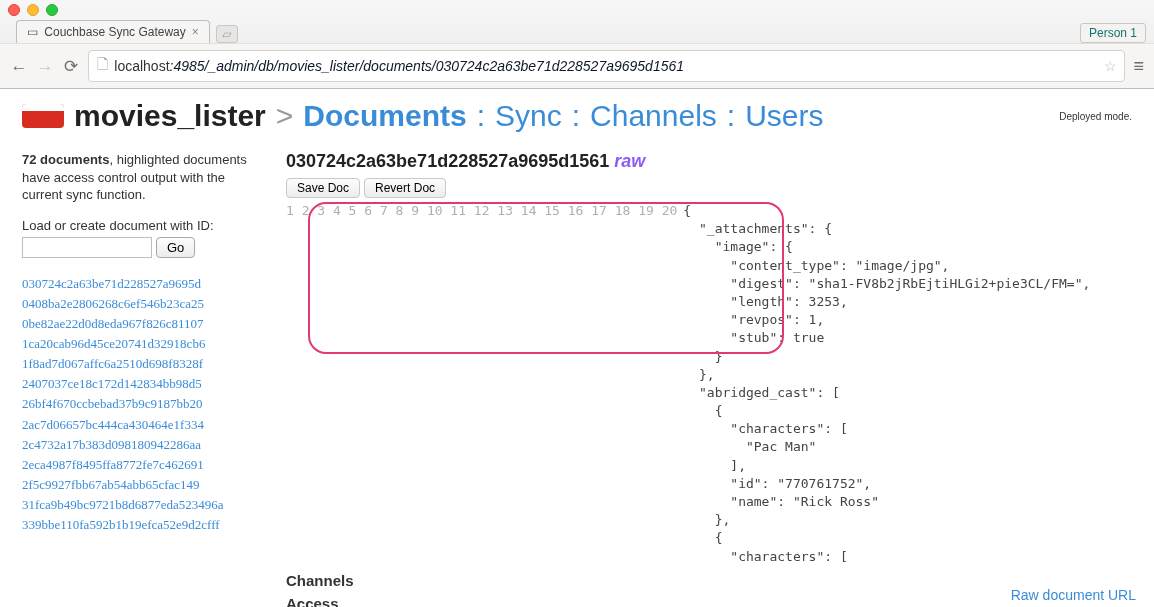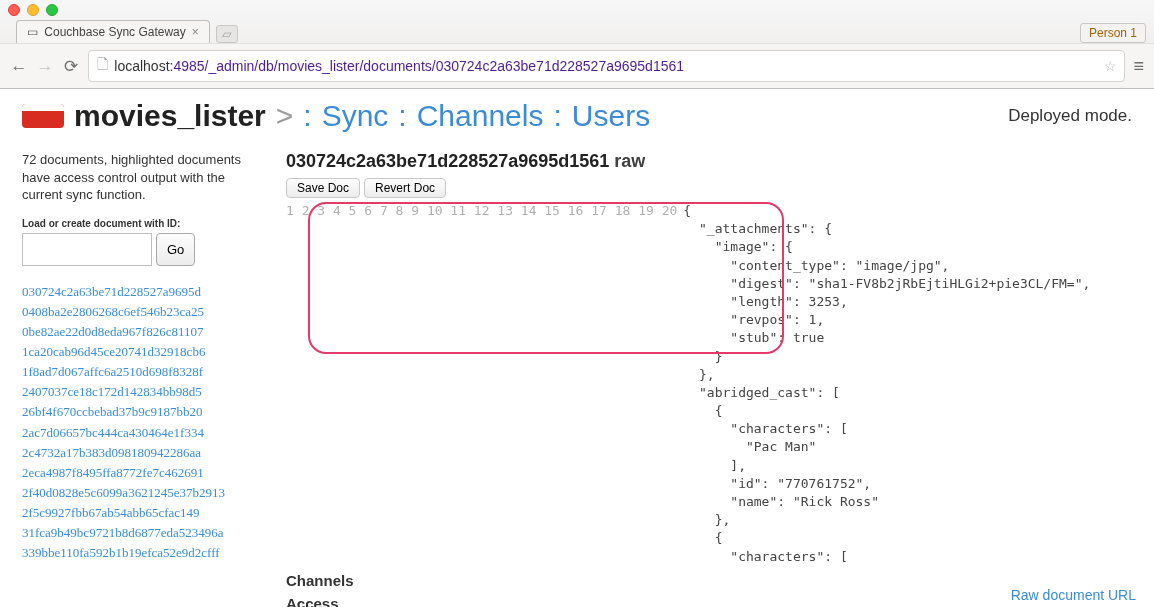--- a/index.html
+++ b/index.html
@@ -10,57 +10,57 @@
 .titlebar { height:20px; display:flex; align-items:center; padding:0 8px; }
 .traffic { display:flex; gap:7px; }
 .tl { width:12px; height:12px; border-radius:50%; }
 .red{background:#ff5f57;border:1px solid #e33e32;}
 .yel{background:#ffbd2e;border:1px solid #e09e3e;}
 .grn{background:#28c940;border:1px solid #2aa43a;}
 .tabs { display:flex; align-items:flex-end; padding-left:8px; }
 .tab { background:#f6f5f4; border:1px solid #bdbdbd; border-bottom:none; border-radius:4px 4px 0 0; padding:4px 10px; display:flex; align-items:center; gap:6px; font-size:12px; color:#444; }
 .tab .x{color:#888;}
 .newtab { width:22px; height:18px; margin-left:6px; background:#e6e5e3; border:1px solid #c9c8c6; border-radius:3px; display:flex; align-items:center; justify-content:center; color:#999; font-size:12px;}
-.person { margin-left:auto; background:#f4f3f2; border:1px solid #c9c8c6; border-radius:3px; padding:2px 8px; font-size:12px; color:#a16207;}
+.person { margin-left:auto; background:#f4f3f2; border:1px solid #c9c8c6; border-radius:3px; padding:2px 8px; font-size:12px; color:#0f766e;}
 .toolbar { display:flex; align-items:center; gap:8px; padding:6px 10px; background:#f6f5f4; border-top:1px solid #e0e0e0;}
 .nav-btn { color:#6e6e6e; font-size:17px; width:18px; text-align:center; }
 .nav-btn.dim { color:#c4c4c4; }
 .url { flex:1; display:flex; align-items:center; border:1px solid #d4d3d2; border-radius:4px; background:#fff; padding:3px 8px; font-size:14px; color:#999; overflow:hidden; }
 .url .host{color:#333;}
-.url .path{color:#4c1d95;}
+.url .path{color:#0f172a;font-style:italic;}
 .url .star{margin-left:auto;color:#bbb;}
 .menu-ic{color:#6e6e6e;font-size:18px;}
 
 
 .page { padding:10px 22px 0 22px; }
 .hdr { display:flex; align-items:center; gap:10px; font-size:30px; }
 .logo { width:42px; height:24px; background:#d82c20; border-radius:4px; position:relative; }
 .logo::after{content:"";position:absolute;top:0;left:0;right:0;height:7px;background:#fff;border-radius:4px 4px 0 0;}
 .db{font-weight:700;color:#222;}
 .gt{color:#999;}
 .link{color:#3a8cd8;}
 .link.act{font-weight:700;}
 .sep{color:#3a8cd8;}
-.mode{margin-left:auto;font-size:17px;color:#333;}
+.mode{margin-left:auto;font-size:10px;color:#333;}
 
 
 .body { display:flex; margin-top:18px; }
 .side { width:246px; flex:none; }
 .summary{font-size:13px;color:#333;line-height:1.35;margin-bottom:14px;}
-.summary b{font-weight:400;}
-.loadlbl{font-size:10px;margin-bottom:4px;font-weight:bold;}
+.summary b{font-weight:700;}
+.loadlbl{font-size:13px;margin-bottom:4px;}
 .loadrow{display:flex;gap:4px;margin-bottom:16px;}
 .loadrow input{width:130px;border:1px solid #bfbfbf;padding:2px 4px;font-size:13px;}
-.loadrow button{border:1px solid #a8a8a8;border-radius:4px;background:linear-gradient(#fdfdfd,#ececec);padding:8px 10px;font-size:13px;}
+.loadrow button{border:1px solid #a8a8a8;border-radius:4px;background:linear-gradient(#fdfdfd,#ececec);padding:2px 10px;font-size:13px;}
 .doclist{font-size:13px;line-height:1.55;}
 .docid{color:#3a8cd8;white-space:nowrap;overflow:hidden;font-family:Liberation Serif, serif;}
 
 .main{flex:1;padding-left:18px;min-width:0;}
 .dochdr{font-size:18px;font-weight:700;color:#222;margin-bottom:6px;}
-.dochdr .raw{color:#404040;font-weight:700;}
+.dochdr .raw{color:#8b5cf6;font-weight:700;font-style:italic;}
 .btnrow{display:flex;gap:4px;margin-bottom:4px;}
 .btnrow button{border:1px solid #c9c8c6;border-radius:4px;background:linear-gradient(#fdfdfd,#ececec);padding:2px 10px;font-size:12px;}
 .editor{position:relative;display:flex;font-family:Menlo,Monaco,Consolas,monospace;font-size:13px;line-height:1.4;}
 .gutter{text-align:right;color:#b0afaf;padding-right:6px;user-select:none;}
 .code{color:#444;white-space:pre;}
 .hl{position:absolute;top:0;left:22px;width:476px;height:152px;border:2px solid #e3396b;border-radius:18px;pointer-events:none;}
 .sec{font-size:15px;font-weight:700;margin-top:6px;}
 .rawurl{position:absolute;right:18px;top:498px;color:#3a8cd8;font-size:14px;}
 .page-wrap{position:relative;}
 </style>
@@ -99,20 +99,21 @@
     <div class="menu-ic">≡</div>
   </div>
 </div>
 
 <div class="page-wrap">
 <div class="page">
   <div class="hdr">
     <div class="logo"></div>
     <span class="db">movies_lister</span>
     <span class="gt">&gt;</span>
+    <span class="link act">Documents</span>
     <span class="sep">:</span>
     <span class="link">Sync</span>
     <span class="sep">:</span>
     <span class="link">Channels</span>
     <span class="sep">:</span>
     <span class="link">Users</span>
     <span class="mode">Deployed mode.</span>
   </div>
 
   <div class="body">
@@ -129,21 +130,20 @@
             <div class="docid">030724c2a63be71d228527a9695d</div>
             <div class="docid">0408ba2e2806268c6ef546b23ca25</div>
             <div class="docid">0be82ae22d0d8eda967f826c81107</div>
             <div class="docid">1ca20cab96d45ce20741d32918cb6</div>
             <div class="docid">1f8ad7d067affc6a2510d698f8328f</div>
             <div class="docid">2407037ce18c172d142834bb98d5</div>
             <div class="docid">26bf4f670ccbebad37b9c9187bb20</div>
             <div class="docid">2ac7d06657bc444ca430464e1f334</div>
             <div class="docid">2c4732a17b383d098180942286aa</div>
             <div class="docid">2eca4987f8495ffa8772fe7c462691</div>
-            <div class="docid">2f40d0828e5c6099a3621245e37b2913</div>
             <div class="docid">2f5c9927fbb67ab54abb65cfac149</div>
             <div class="docid">31fca9b49bc9721b8d6877eda523496a</div>
             <div class="docid">339bbe110fa592b1b19efca52e9d2cfff</div>
           </div>
     </div>
 
     <div class="main">
       <div class="dochdr">
         <span>030724c2a63be71d228527a9695d1561</span>
         <span class="raw">raw</span>

